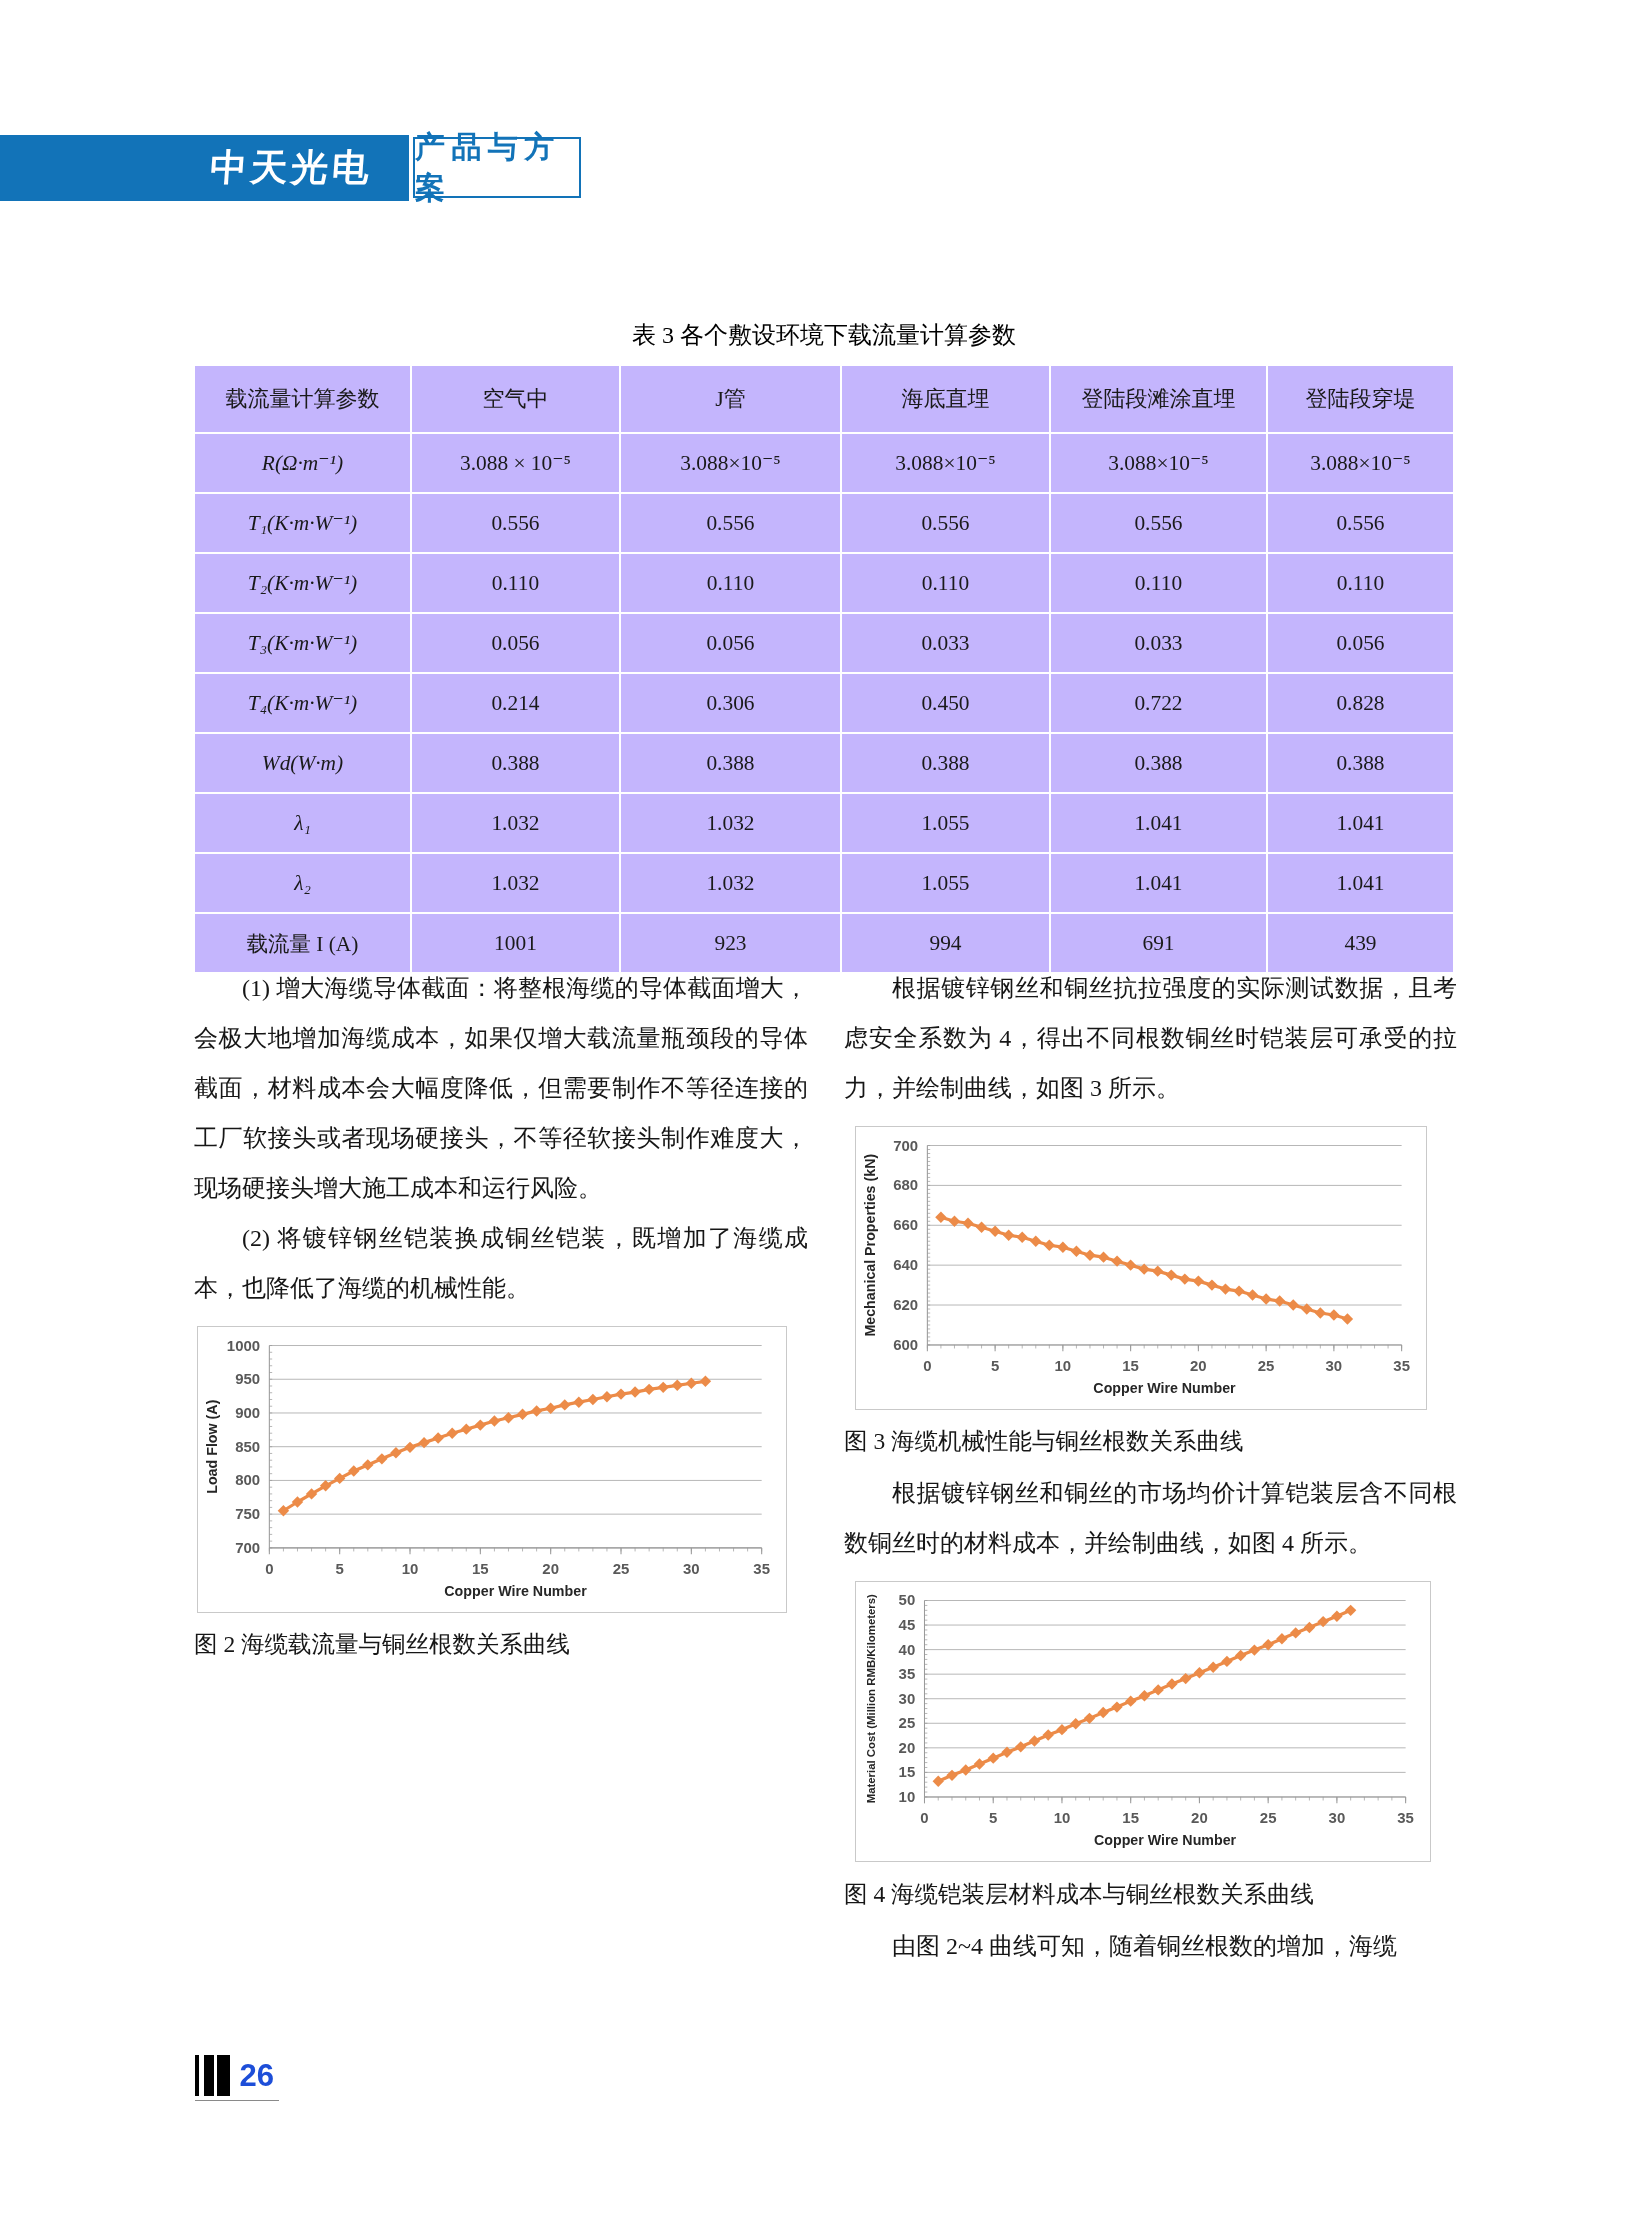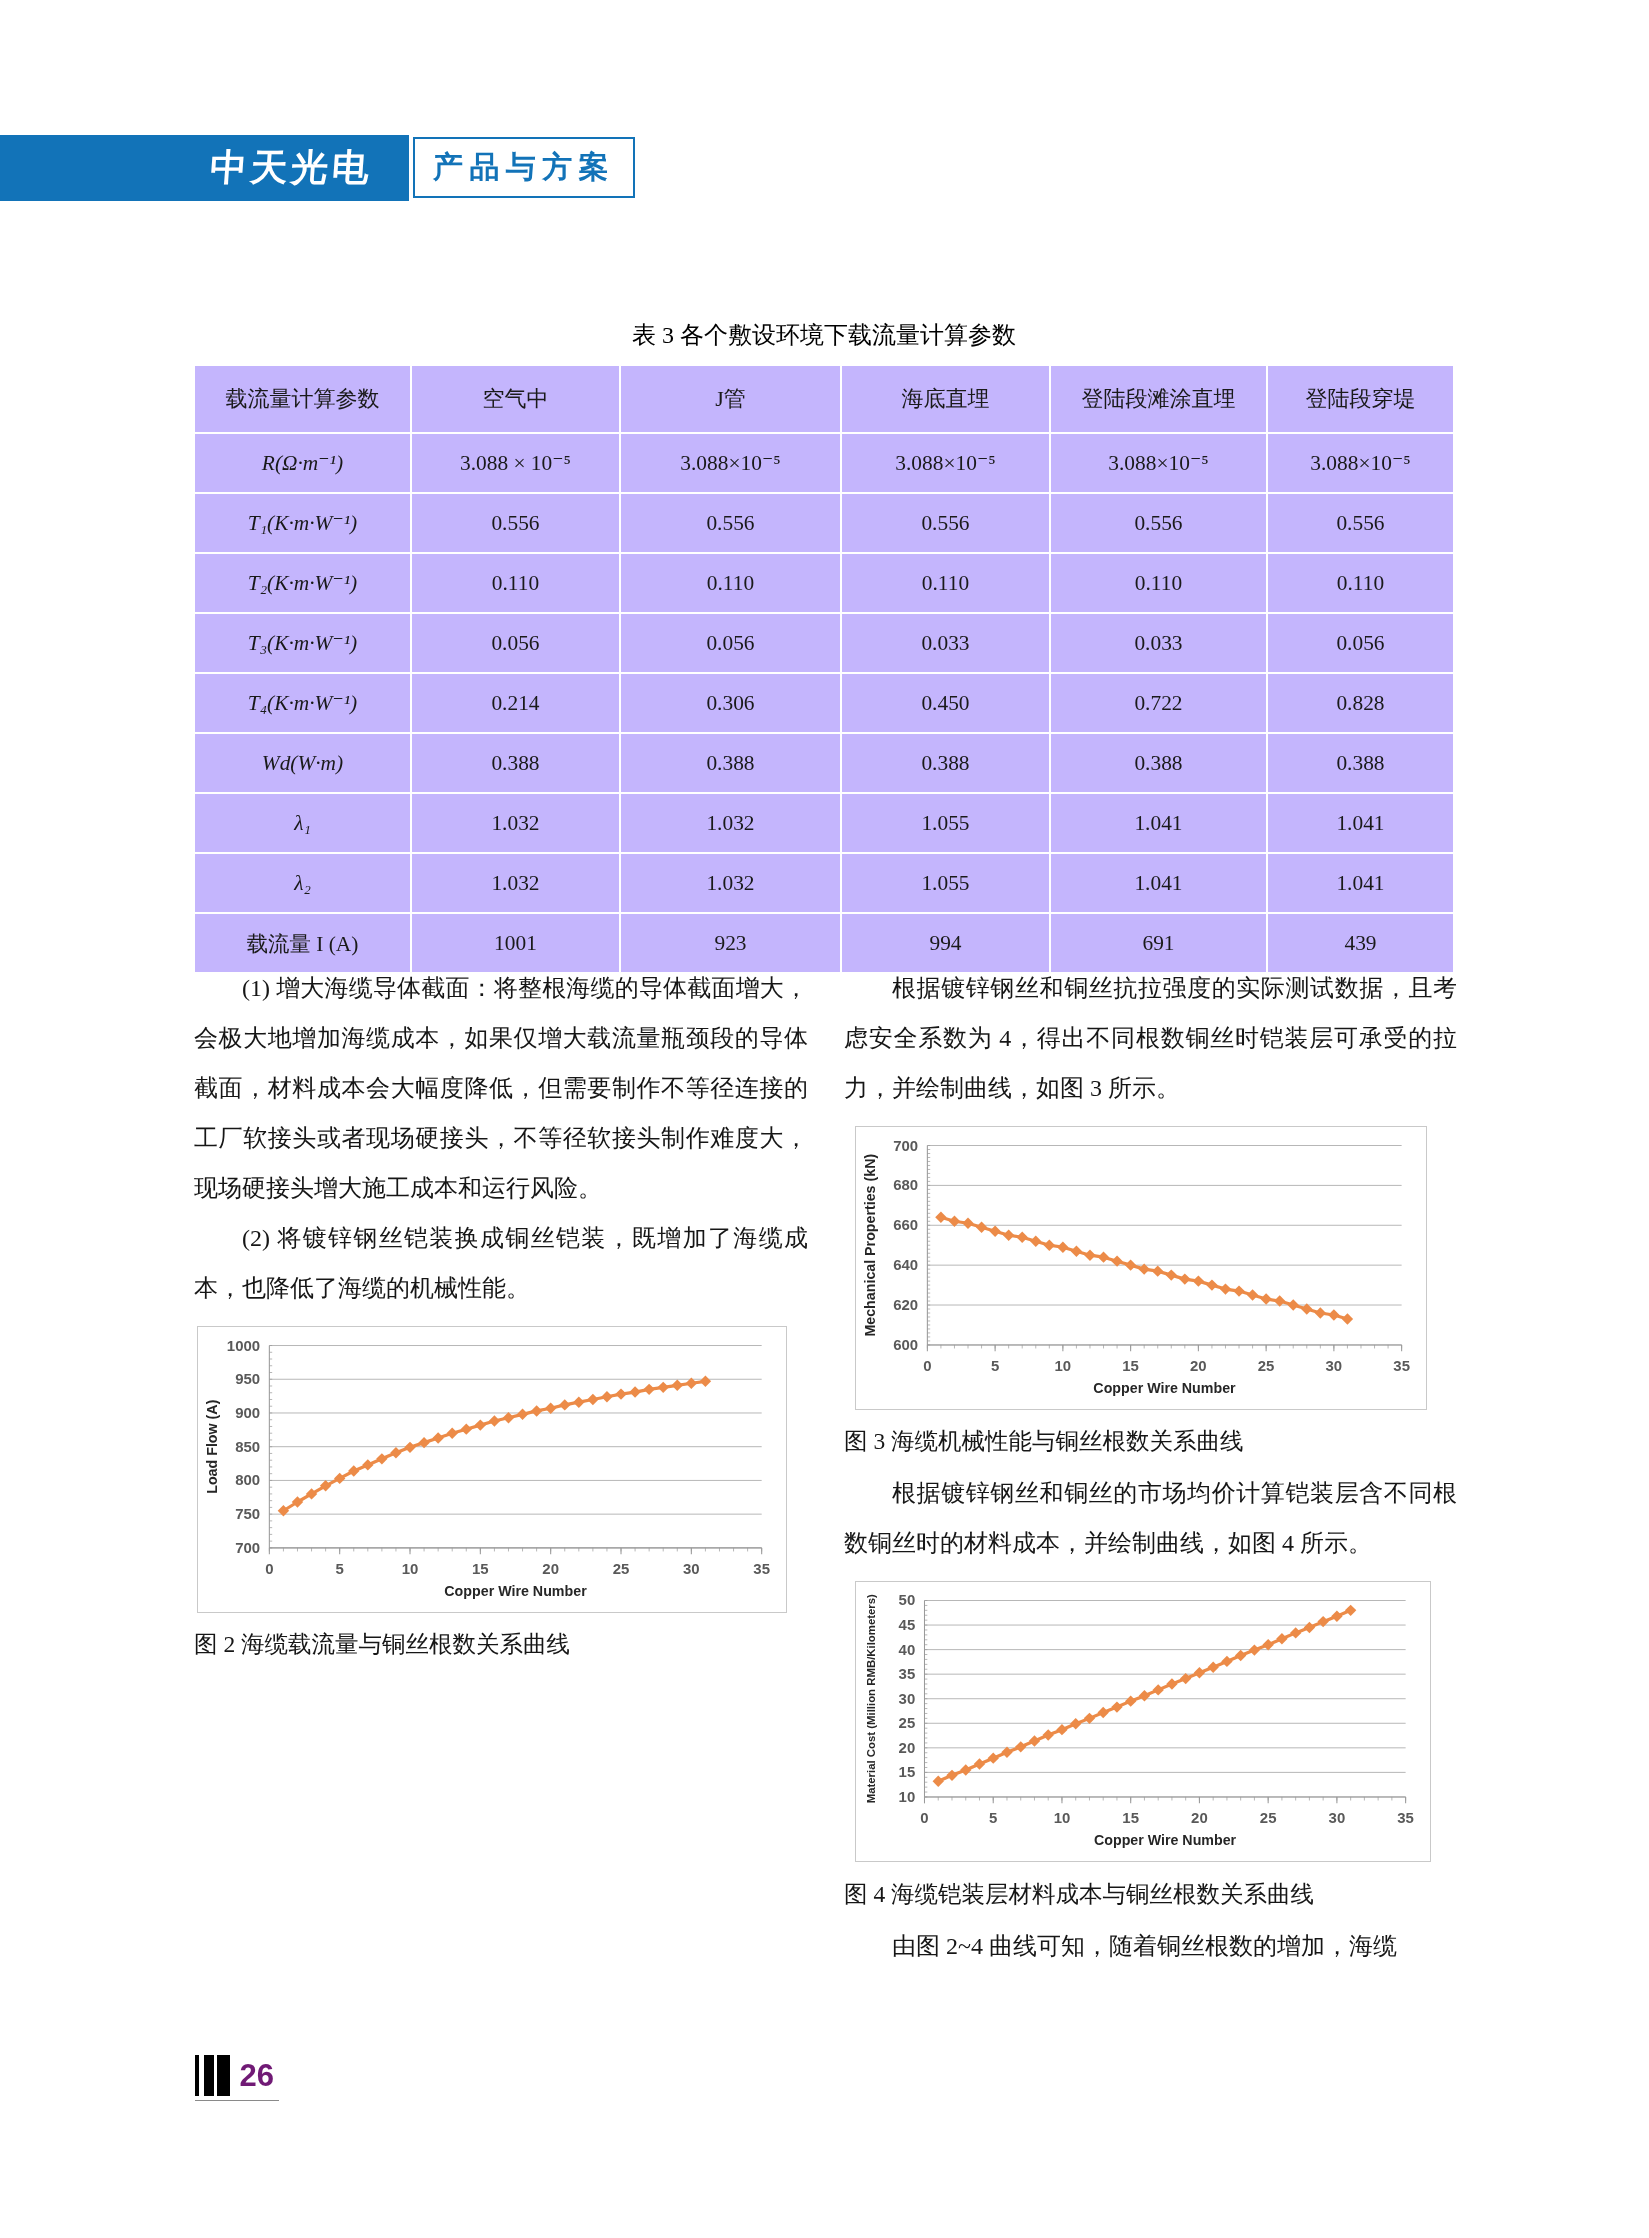--- a/index.html
+++ b/index.html
@@ -5,21 +5,21 @@
   html,body{margin:0;padding:0;background:#ffffff;}
   .page{position:relative;width:1649px;height:2239px;background:#fff;overflow:hidden;
         font-family:"Liberation Serif","DejaVu Serif",serif;color:#161616;}
 
   
   .header{position:absolute;left:0;top:135px;width:617px;height:66px;}
   .header-blue{position:absolute;left:0;top:0;width:409px;height:66px;background:#1273b8;
                display:flex;align-items:center;justify-content:flex-end;padding-right:37px;box-sizing:border-box;}
   .logo{color:#ffffff;font-size:37px;font-weight:700;letter-spacing:3.6px;
         font-family:"Liberation Sans","DejaVu Sans",sans-serif;transform:skewX(-4deg);}
-  .header-tab{position:absolute;left:413px;top:2.1px;width:222px;height:61px;background:#ffffff;
+  .header-tab{position:absolute;left:413px;top:2.1px;width:168px;height:61px;background:#ffffff;
               border:2.9px solid #1273b8;box-sizing:border-box;display:flex;align-items:center;justify-content:center;}
   .header-tab span{color:#1273b8;font-size:30px;font-weight:700;letter-spacing:6.4px;
                    font-family:"Liberation Sans","DejaVu Sans",sans-serif;}
 
   
   .table-title{position:absolute;left:194px;top:319px;width:1260px;text-align:center;
                font-size:24px;color:#000000;}
   .params-table{position:absolute;left:194px;top:365px;width:1260px;border-collapse:separate;
                 border-spacing:0;table-layout:fixed;}
   .params-table th,.params-table td{background:#c4b5fd;border:1.4px solid #ffffff;text-align:center;
@@ -46,21 +46,21 @@
   .tick{font:700 21px "Liberation Sans","DejaVu Sans",sans-serif;fill:#595959;}
   .axlabel{font:700 20px "Liberation Sans","DejaVu Sans",sans-serif;fill:#262626;}
 
   
   .footer{position:absolute;left:195px;top:2055px;width:84px;border-bottom:1.4px solid #8a8a8a;
           padding-bottom:3.6px;display:flex;align-items:flex-end;}
   .fbar{background:#000;height:41px;display:inline-block;}
   .fbar.b1{width:3.6px;margin-right:5.7px;}
   .fbar.b2{width:9.3px;margin-right:3.6px;}
   .fbar.b3{width:13px;margin-right:9.3px;}
-  .page-num{font:600 31px "Liberation Sans","DejaVu Sans",sans-serif;color:#701a75;line-height:40px;}
+  .page-num{font:600 31px "Liberation Sans","DejaVu Sans",sans-serif;color:#1d4ed8;line-height:40px;}
 </style>
 </head>
 <body>
 
 <div class="page">
 
   <div class="header">
     <div class="header-blue">
       <span class="logo">中天光电</span>
     </div>

